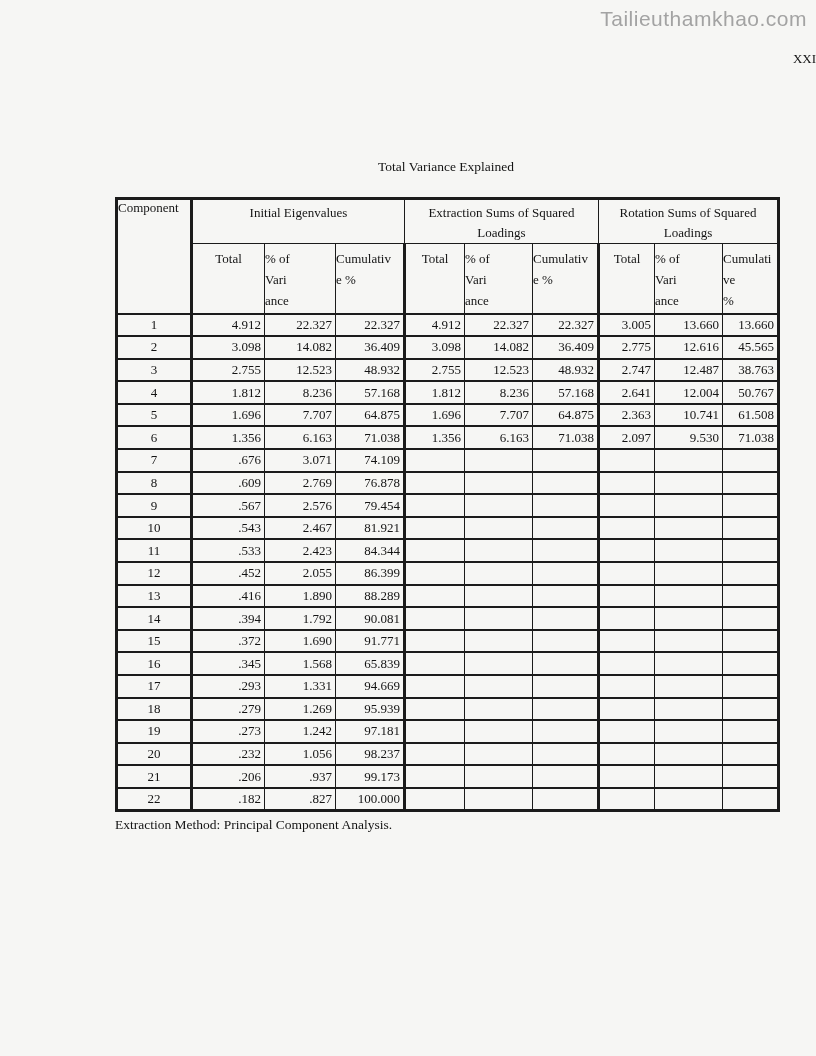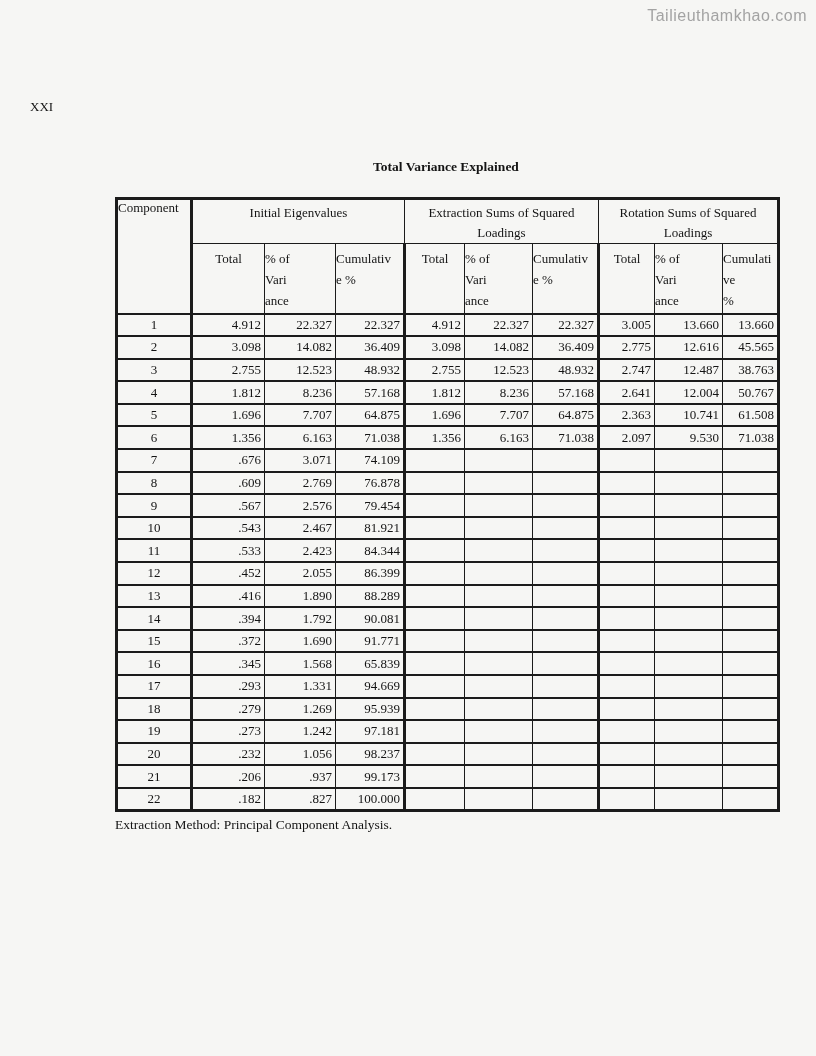--- a/index.html
+++ b/index.html
@@ -4,29 +4,29 @@
 <style>
   html,body { margin:0; padding:0; }
   .page {
     position:relative; width:816px; height:1056px;
     background:#f6f6f4; overflow:hidden;
     font-family:"Liberation Serif", serif; color:#141414;
   }
   .watermark {
     position:absolute; top:7px; right:9px;
     font-family:"Liberation Sans", sans-serif;
-    font-size:16px; color:#a3a3a3; letter-spacing:0.5px;
+    font-size:21px; color:#a3a3a3; letter-spacing:0.5px;
   }
   .page-number {
     position:absolute; top:51px; left:30px; width:786px;
-    text-align:left; font-size:13px;margin-top:48px;
+    text-align:right; font-size:13px;
   }
   .table-title {
     position:absolute; top:159px; left:115px; width:662px;
-    text-align:center; font-weight:bold; font-size:13.5px;
+    text-align:center; font-weight:normal; font-size:13.5px;
   }
   table.variance-table {
     position:absolute; top:197px; left:115px; width:662px;
     border-collapse:collapse; table-layout:fixed;
     border:3px solid #1b1b1b;
     font-size:13px;
   }
   .variance-table th, .variance-table td {
     border-left:1.5px solid #1b1b1b; border-right:1.5px solid #1b1b1b;
     border-top:2px solid #1b1b1b; border-bottom:2px solid #1b1b1b;

